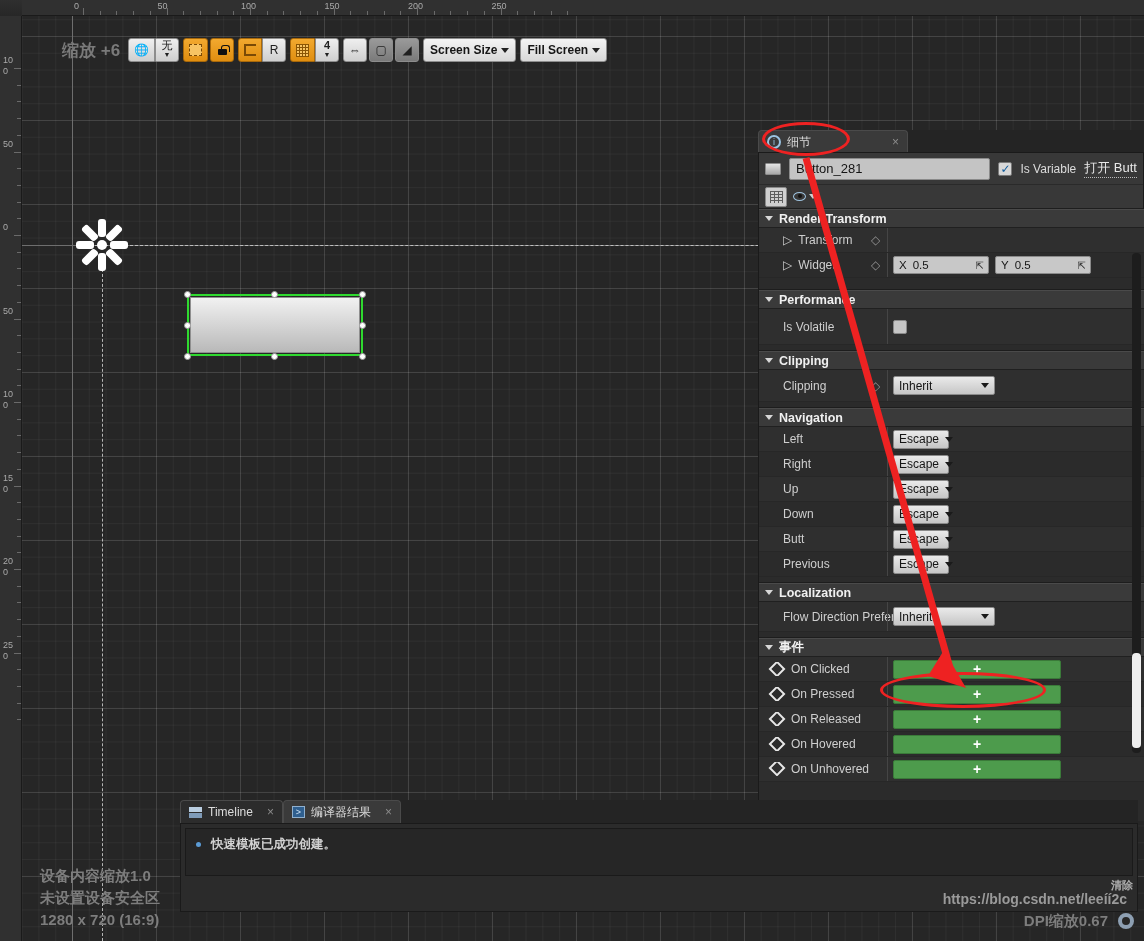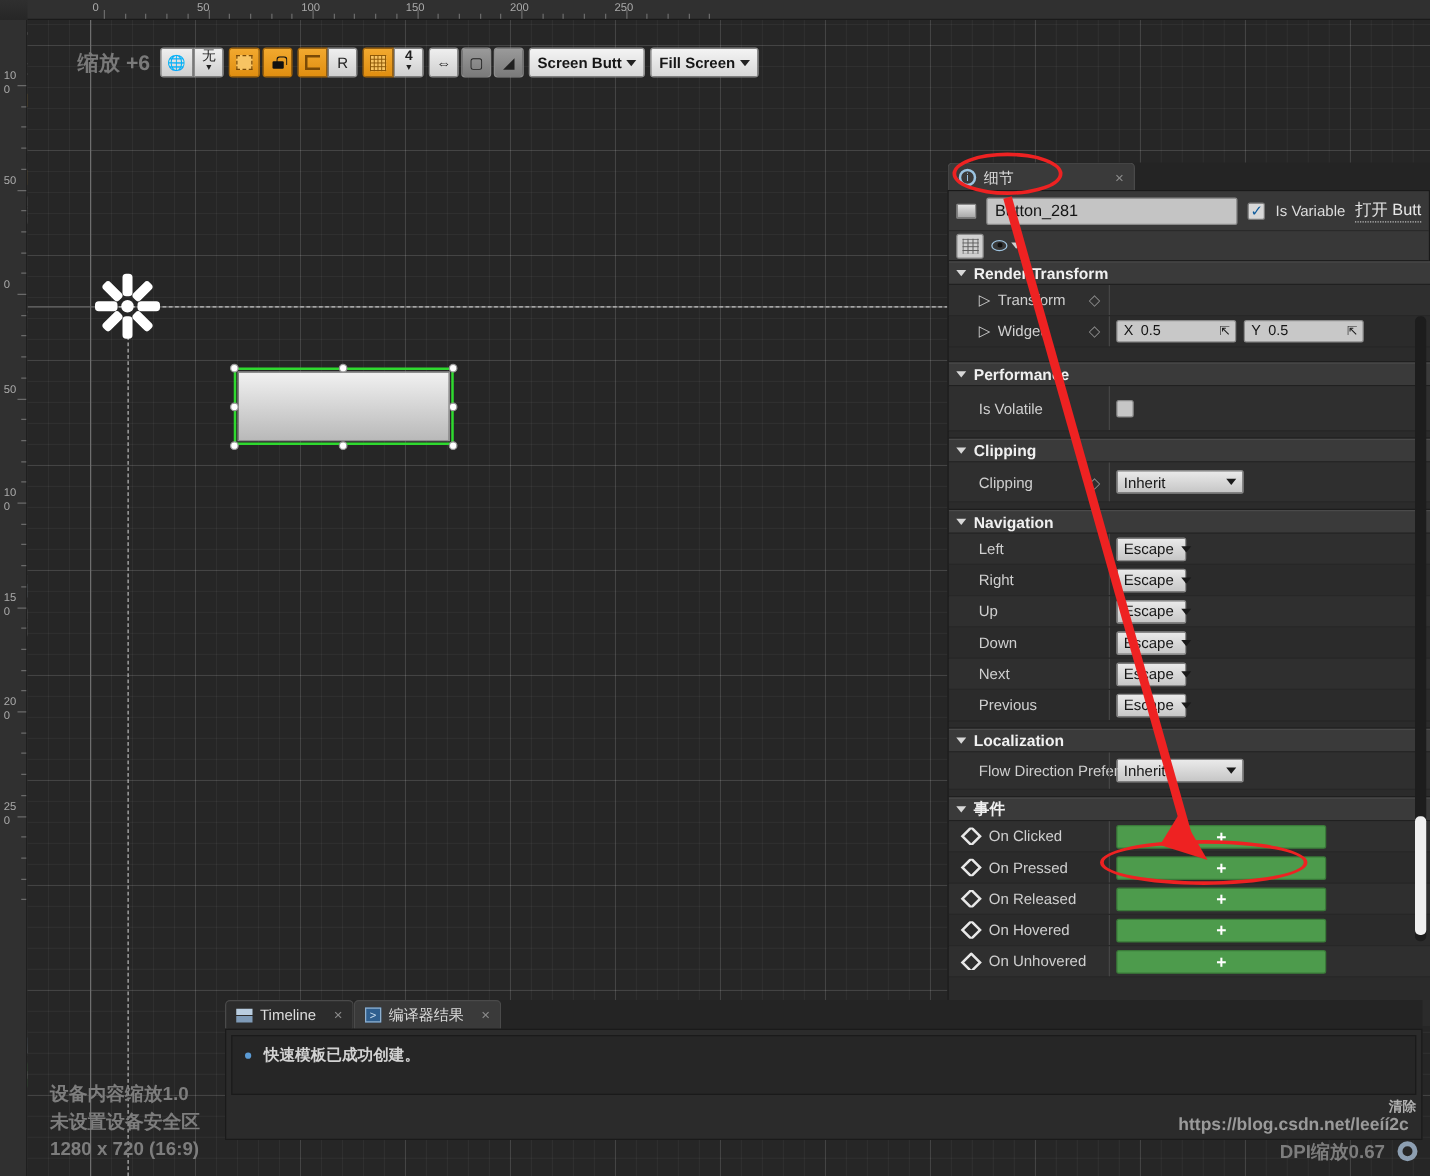--- a/index.html
+++ b/index.html
@@ -709,21 +709,21 @@
             <span>4</span>
             <span style="font-size:7px;">▼</span>
           </div>
         </div>
         <div style="display:flex;gap:2px;">
           <div class="vtg rnd">⇔</div>
           <div class="vtg rnd" style="background:linear-gradient(180deg,#9a9a9a,#7a7a7a);">▢</div>
           <div class="vtg rnd" style="background:linear-gradient(180deg,#9a9a9a,#7a7a7a);">◢</div>
         </div>
         <div class="vcombo">
-          <span>Screen Butt</span>
+          <span>Screen Size</span>
           <span class="combo-caret"></span>
         </div>
         <div class="vcombo">
           <span>Fill Screen</span>
           <span class="combo-caret"></span>
         </div>
       </div>
 
       <div class="vp-info">
         <div>设备内容缩放1.0</div>
@@ -862,21 +862,21 @@
           <span class="lab ind">Down</span>
           <span class="val">
             <span class="ddown" style="width:56px;">
               <span>Escape</span>
               <span class="tri-d"></span>
             </span>
           </span>
         </div>
         <div class="prow">
           <span class="vdiv"></span>
-          <span class="lab ind">Next</span>
+          <span class="lab ind">Butt</span>
           <span class="val">
             <span class="ddown" style="width:56px;">
               <span>Escape</span>
               <span class="tri-d"></span>
             </span>
           </span>
         </div>
         <div class="prow alt">
           <span class="vdiv"></span>
           <span class="lab ind">Previous</span>
@@ -944,21 +944,21 @@
           <span class="lab" style="padding-left:0;display:flex;align-items:center;gap:8px;">
             <span class="evt-diamond"></span>
             <span>On Hovered</span>
           </span>
           <span class="val">
             <span class="evt-plus">+</span>
           </span>
         </div>
         <div class="prow">
           <span class="vdiv"></span>
-          <span class="lab" style="padding-left:0;display:flex;align-items:flex-end;gap:8px;">
+          <span class="lab" style="padding-left:0;display:flex;align-items:flex-start;gap:8px;">
             <span class="evt-diamond"></span>
             <span>On Unhovered</span>
           </span>
           <span class="val">
             <span class="evt-plus">+</span>
           </span>
         </div>
       </div>
       <div class="det-vscroll">
           <i></i>

